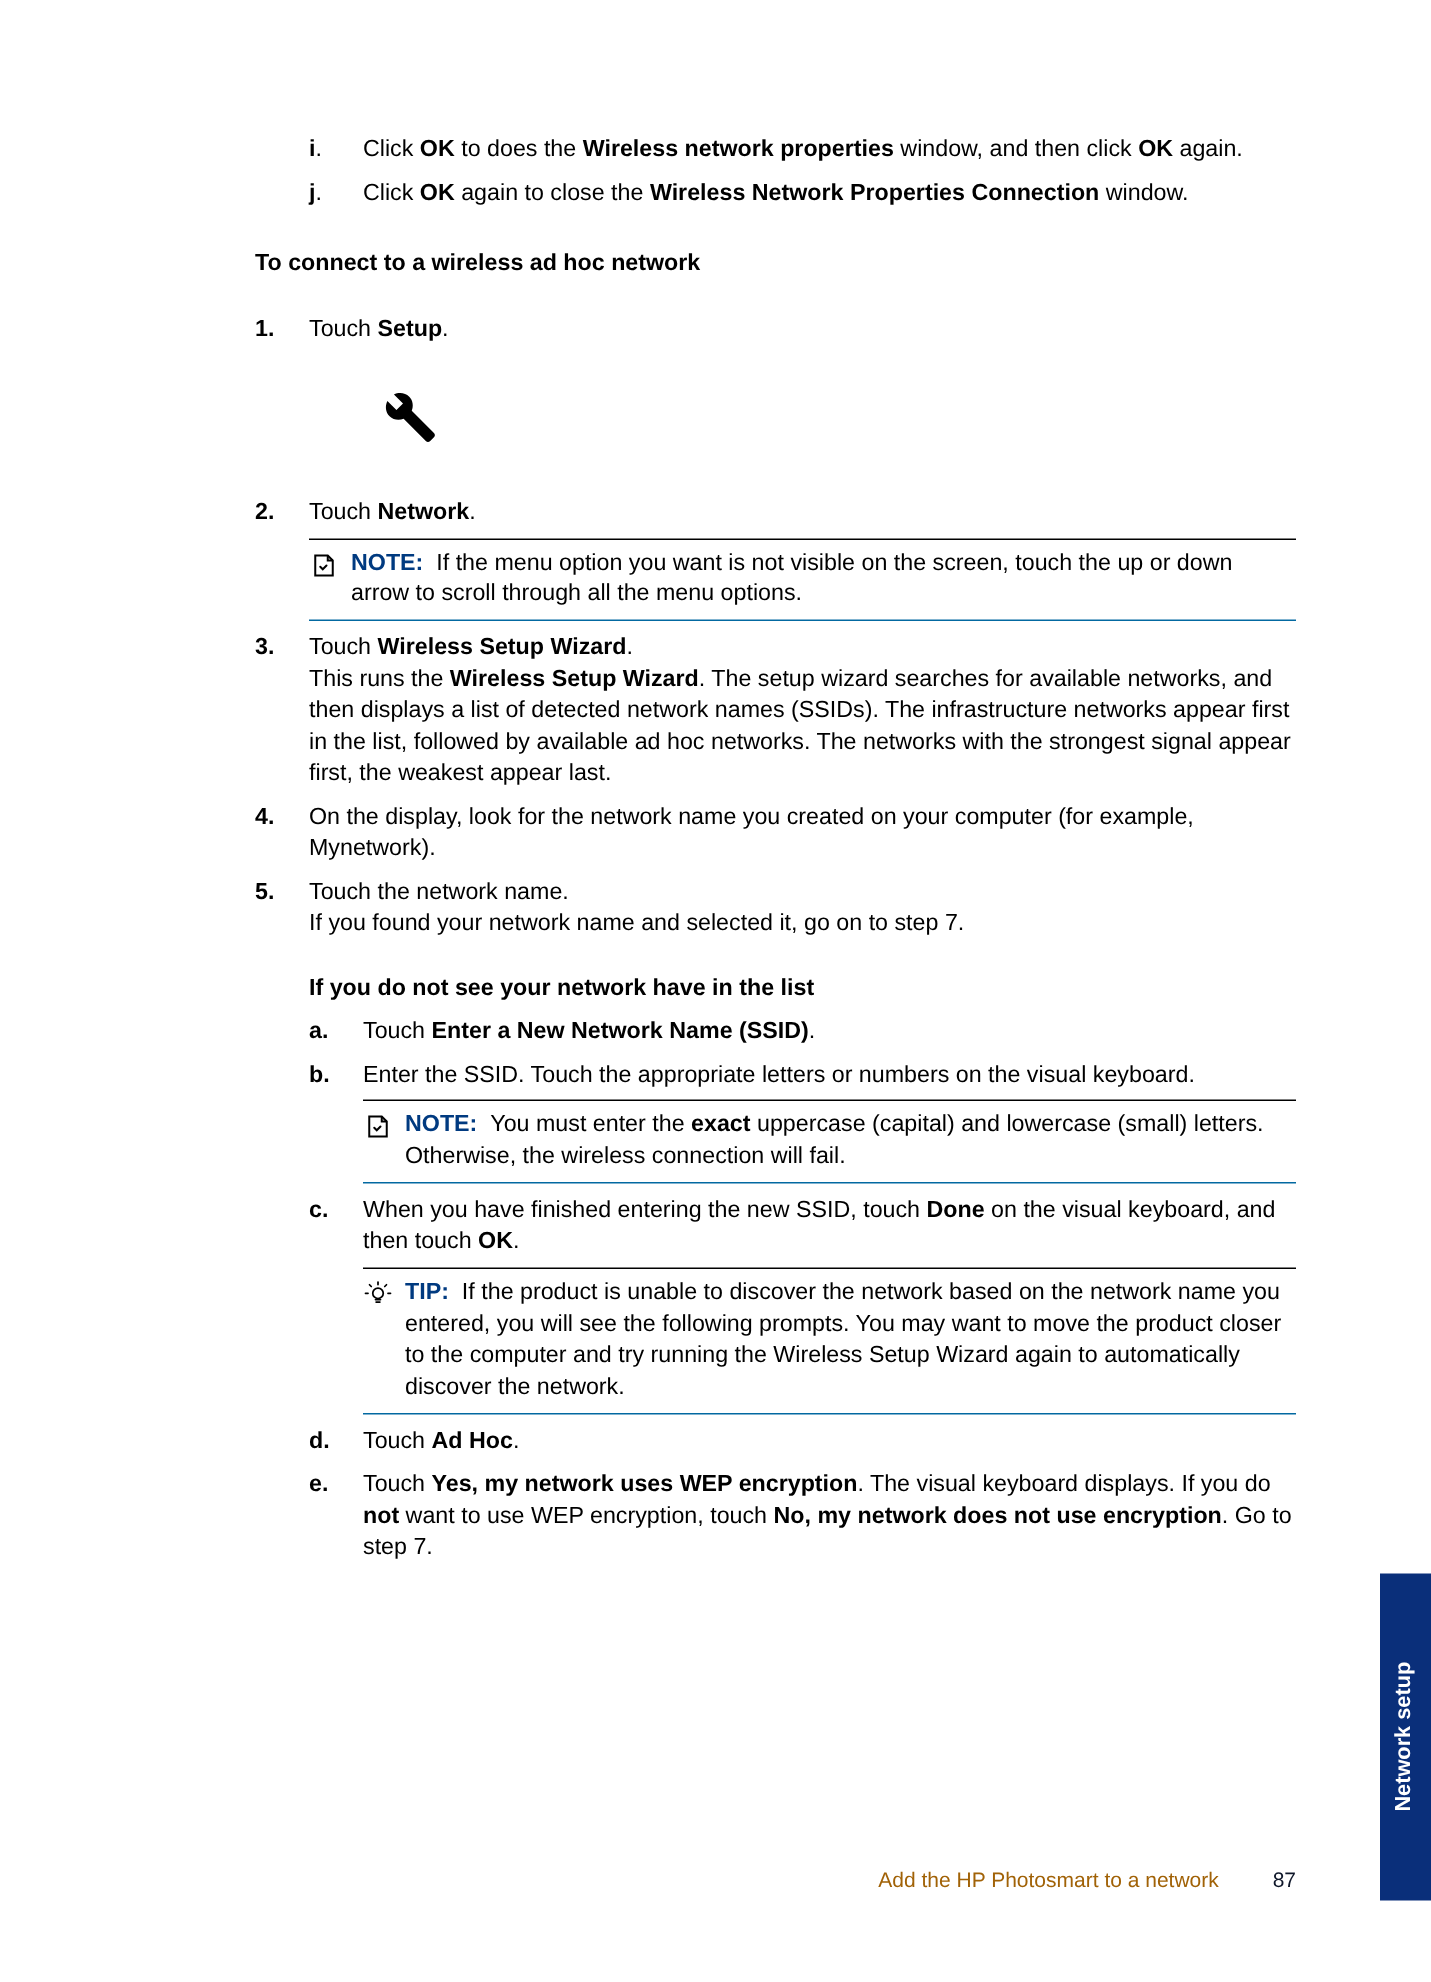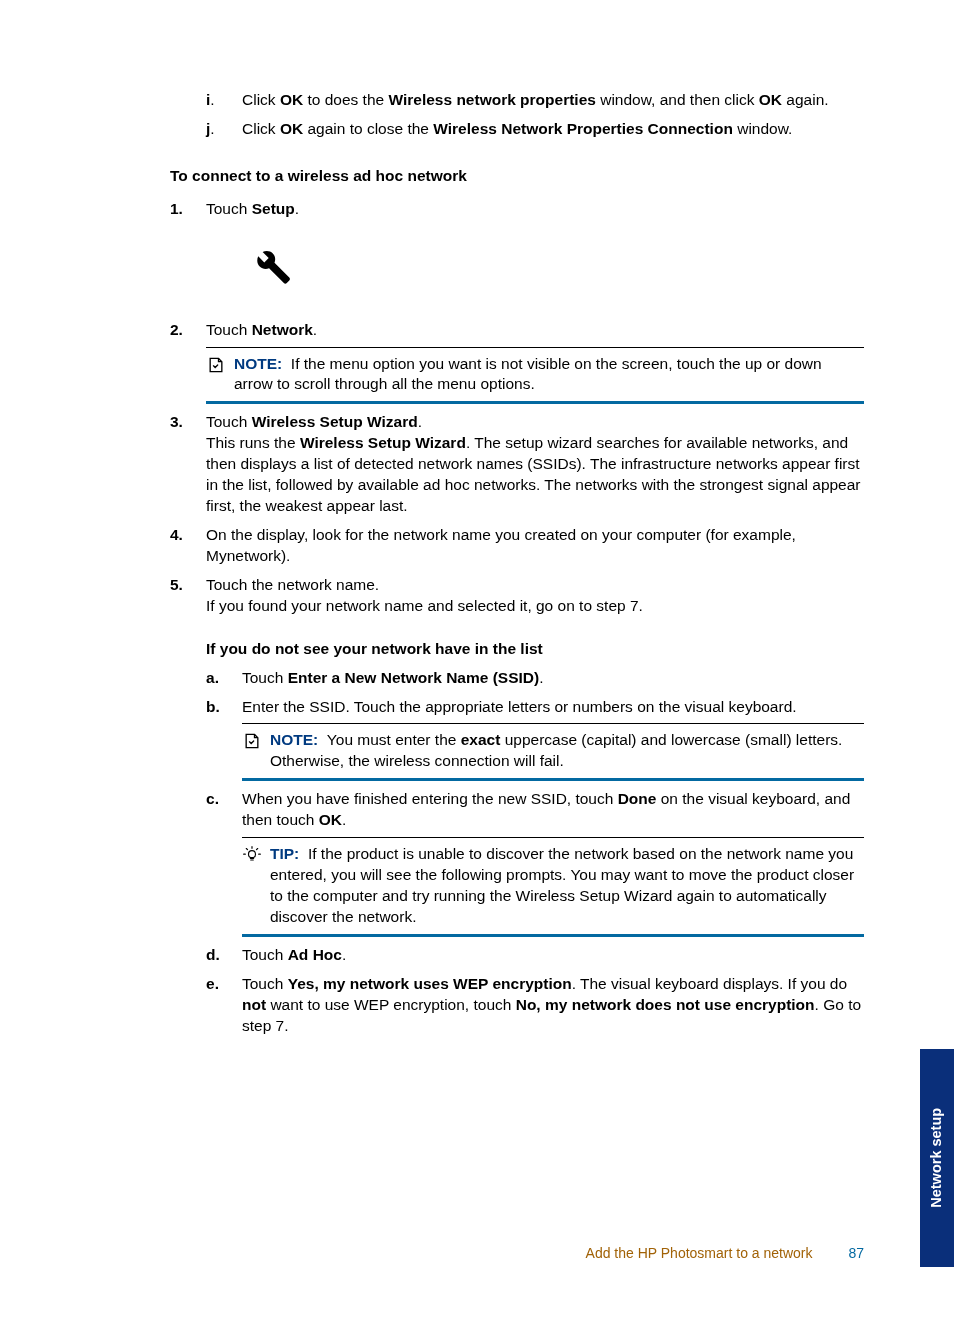--- a/index.html
+++ b/index.html
@@ -40,34 +40,34 @@
   ol.alpha > li .marker .dot, ol.sub-alpha > li .marker .dot {
     font-weight: normal;
   }
   ol.num > li .marker .dot {
     font-weight: bold;
   }
   b { font-weight: bold; }
   .section-head {
     font-weight: bold;
     margin-top: 26px;
-    margin-bottom: 12px;
+    margin-bottom: 23px;
   }
   .sub-head {
     font-weight: bold;
     margin-top: 22px;
     margin-bottom: 8px;
   }
   .wrench {
     margin: 18px 0 26px 36px;
   }
   .wrench svg { width: 50px; height: 50px; }
   .callout {
     border-top: 1px solid #000;
-    border-bottom: 3px solid #0369a1;
+    border-bottom: 1px solid #0369a1;
     padding: 6px 0 6px 0;
     margin: 6px 0 8px 0;
   }
   .callout-inner {
     display: flex;
     align-items: flex-start;
   }
   .callout-icon {
     flex: 0 0 22px;
     margin-right: 6px;
@@ -81,21 +81,21 @@
   }
   .outer-list { margin-left: 0; }
   .inner-list { margin-top: 8px; }
   .footer {
     position: absolute;
     bottom: 58px;
     right: 90px;
     font-size: 14px;
   }
   .footer-link { color: #a16207; }
-  .footer-page { color: #0369a1; margin-left: 32px; text-align: center; }
+  .footer-page { color: #0f172a; margin-left: 32px; text-align: center; }
   .side-tab {
     position: absolute;
     right: 0;
     bottom: 54px;
     width: 34px;
     height: 218px;
     background: #0a2f7a;
     color: #fff;
     font-weight: bold;
     font-size: 14.5px;

